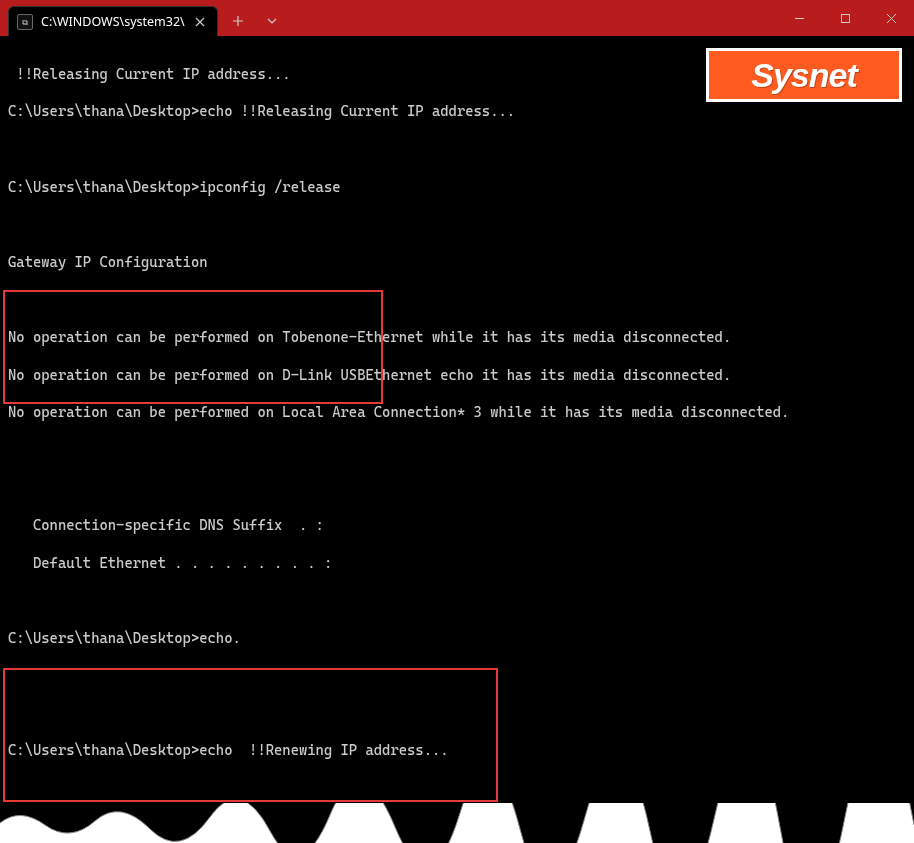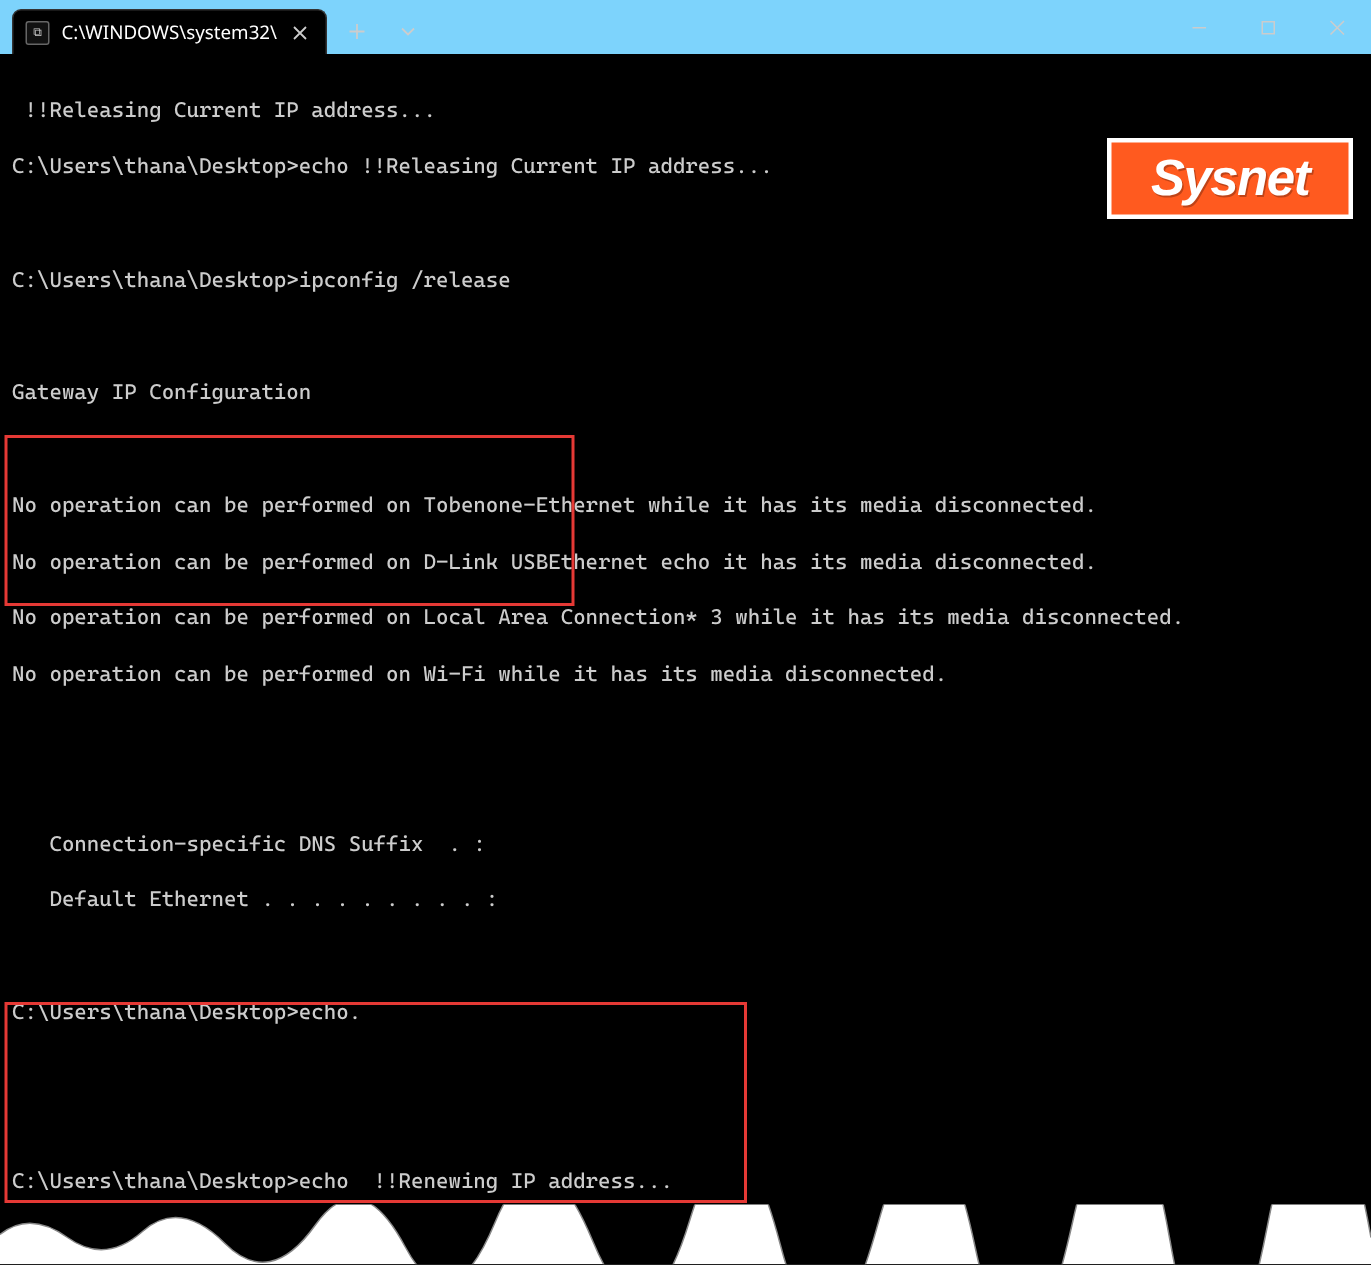--- a/index.html
+++ b/index.html
@@ -8,21 +8,21 @@
     font-family: "Cascadia Mono", Consolas, "Courier New", monospace;
     font-size: 14.2px;
     color: #CCCCCC;
     width: 914px;
     height: 843px;
     overflow: hidden;
     position: relative;
   }
   .titlebar {
     height: 36px;
-    background: #7dd3fc;
+    background: #b91c1c;
     display: flex;
     align-items: center;
     padding-left: 8px;
     position: relative;
   }
   .tab {
     background: #000;
     border-top-left-radius: 6px;
     border-top-right-radius: 6px;
     height: 30px;
@@ -58,30 +58,29 @@
   }
   .terminal {
     padding: 10px 8px 0 8px;
     white-space: pre;
     line-height: 18.8px;
     position: relative;
   }
   .logo {
     position:absolute;
     top: 48px; right: 12px;
-    width: 164px; height: 54px;
+    width: 196px; height: 54px;
     background: #FF5A1F;
     border: 3px solid #fff;
     display:flex; align-items:center; justify-content:center;
     font-family: "Segoe UI", Arial, sans-serif;
     font-size: 34px; font-weight: 800; font-style: italic;
     color:#fff;
     letter-spacing: -1px;
     text-shadow: 1px 1px 0 rgba(0,0,0,.25);
-    margin-top: 44px;
   }
   .box {
     position:absolute;
     border: 2px solid #E53935;
     pointer-events:none;
   }
   .torn {
     position:absolute;
     left:0; right:0; bottom:0; height:40px;
   }
@@ -140,21 +139,20 @@
 <span class="line"> !!Releasing Current IP address...</span>
 <span class="line">C:\Users\thana\Desktop&gt;echo !!Releasing Current IP address...</span>
 <span class="line"></span>
 <span class="line">C:\Users\thana\Desktop&gt;ipconfig /release</span>
 <span class="line"></span>
 <span class="line">Gateway IP Configuration</span>
 <span class="line"></span>
 <span class="line">No operation can be performed on Tobenone-Ethernet while it has its media disconnected.</span>
 <span class="line">No operation can be performed on D-Link USBEthernet echo it has its media disconnected.</span>
 <span class="line">No operation can be performed on Local Area Connection* 3 while it has its media disconnected.</span>
-<span class="line">No operation can be performed on Wi-Fi while it has its media disconnected.</span>
 <span class="line"></span>
 <span class="line"></span>
 <span class="line">   Connection-specific DNS Suffix  . :</span>
 <span class="line">   Default Ethernet . . . . . . . . . :</span>
 <span class="line"></span>
 <span class="line">C:\Users\thana\Desktop&gt;echo.</span>
 <span class="line"></span>
 <span class="line"></span>
 <span class="line">C:\Users\thana\Desktop&gt;echo  !!Renewing IP address...</span>
 

